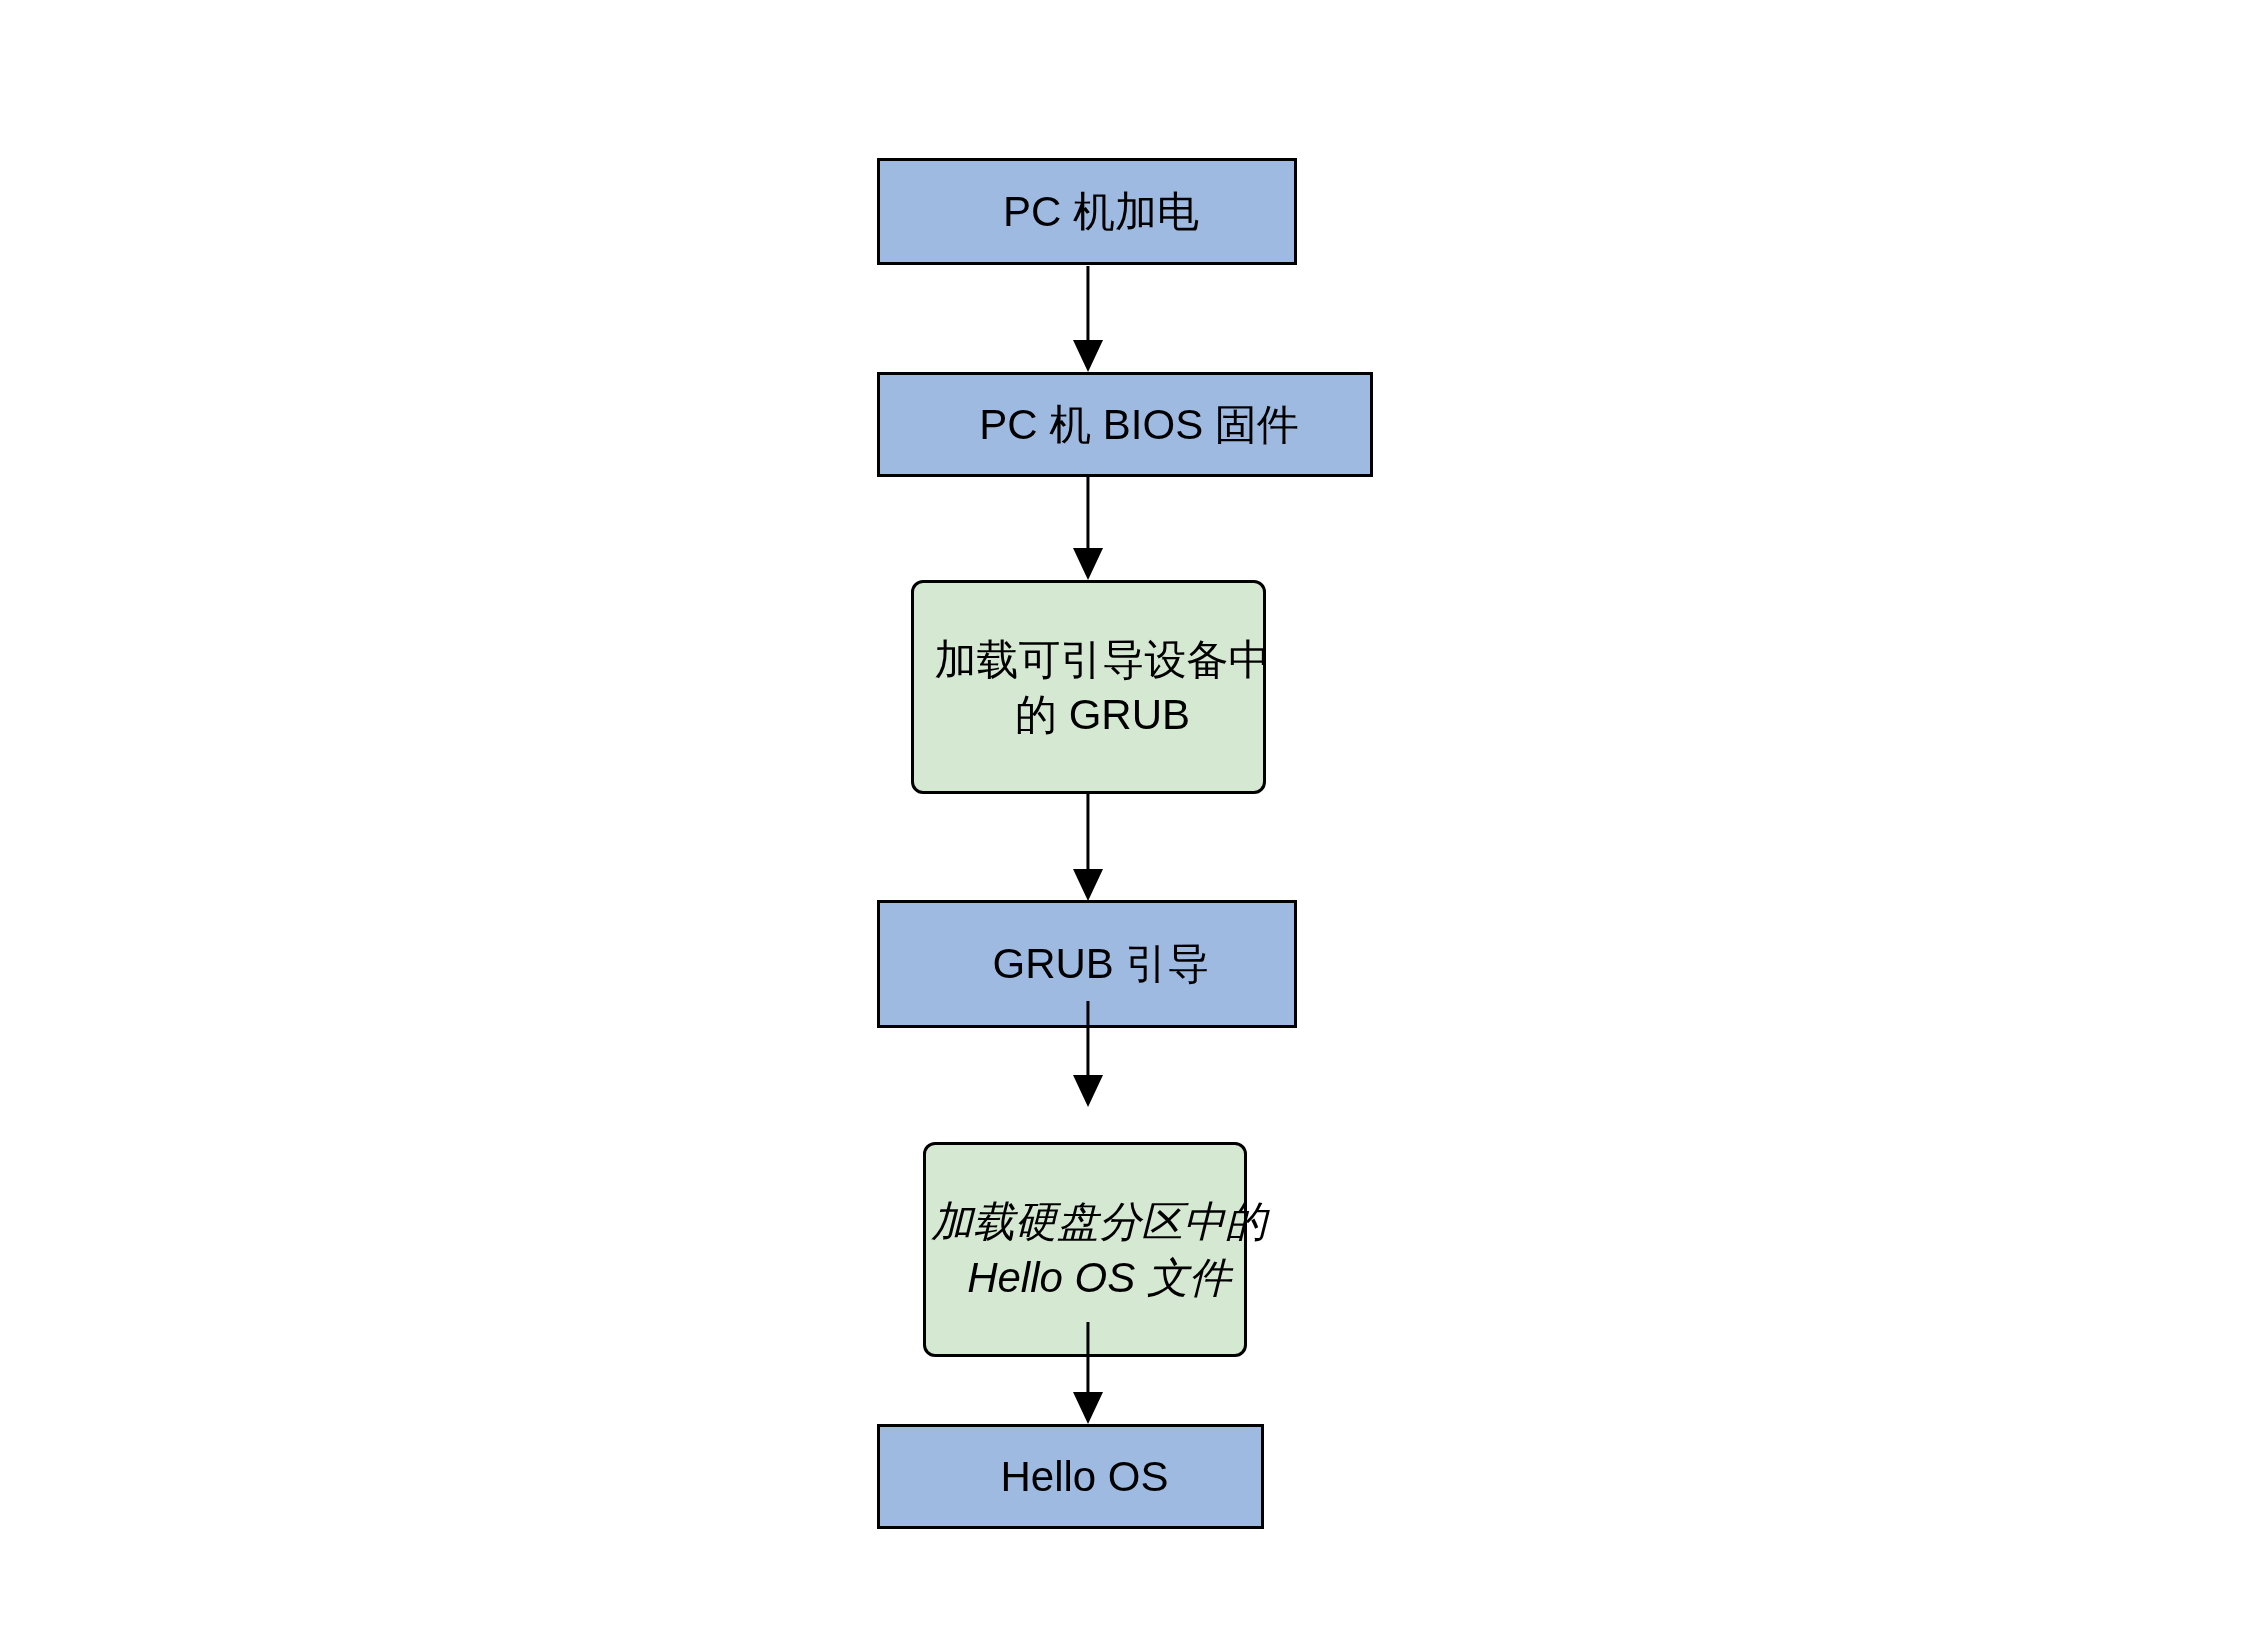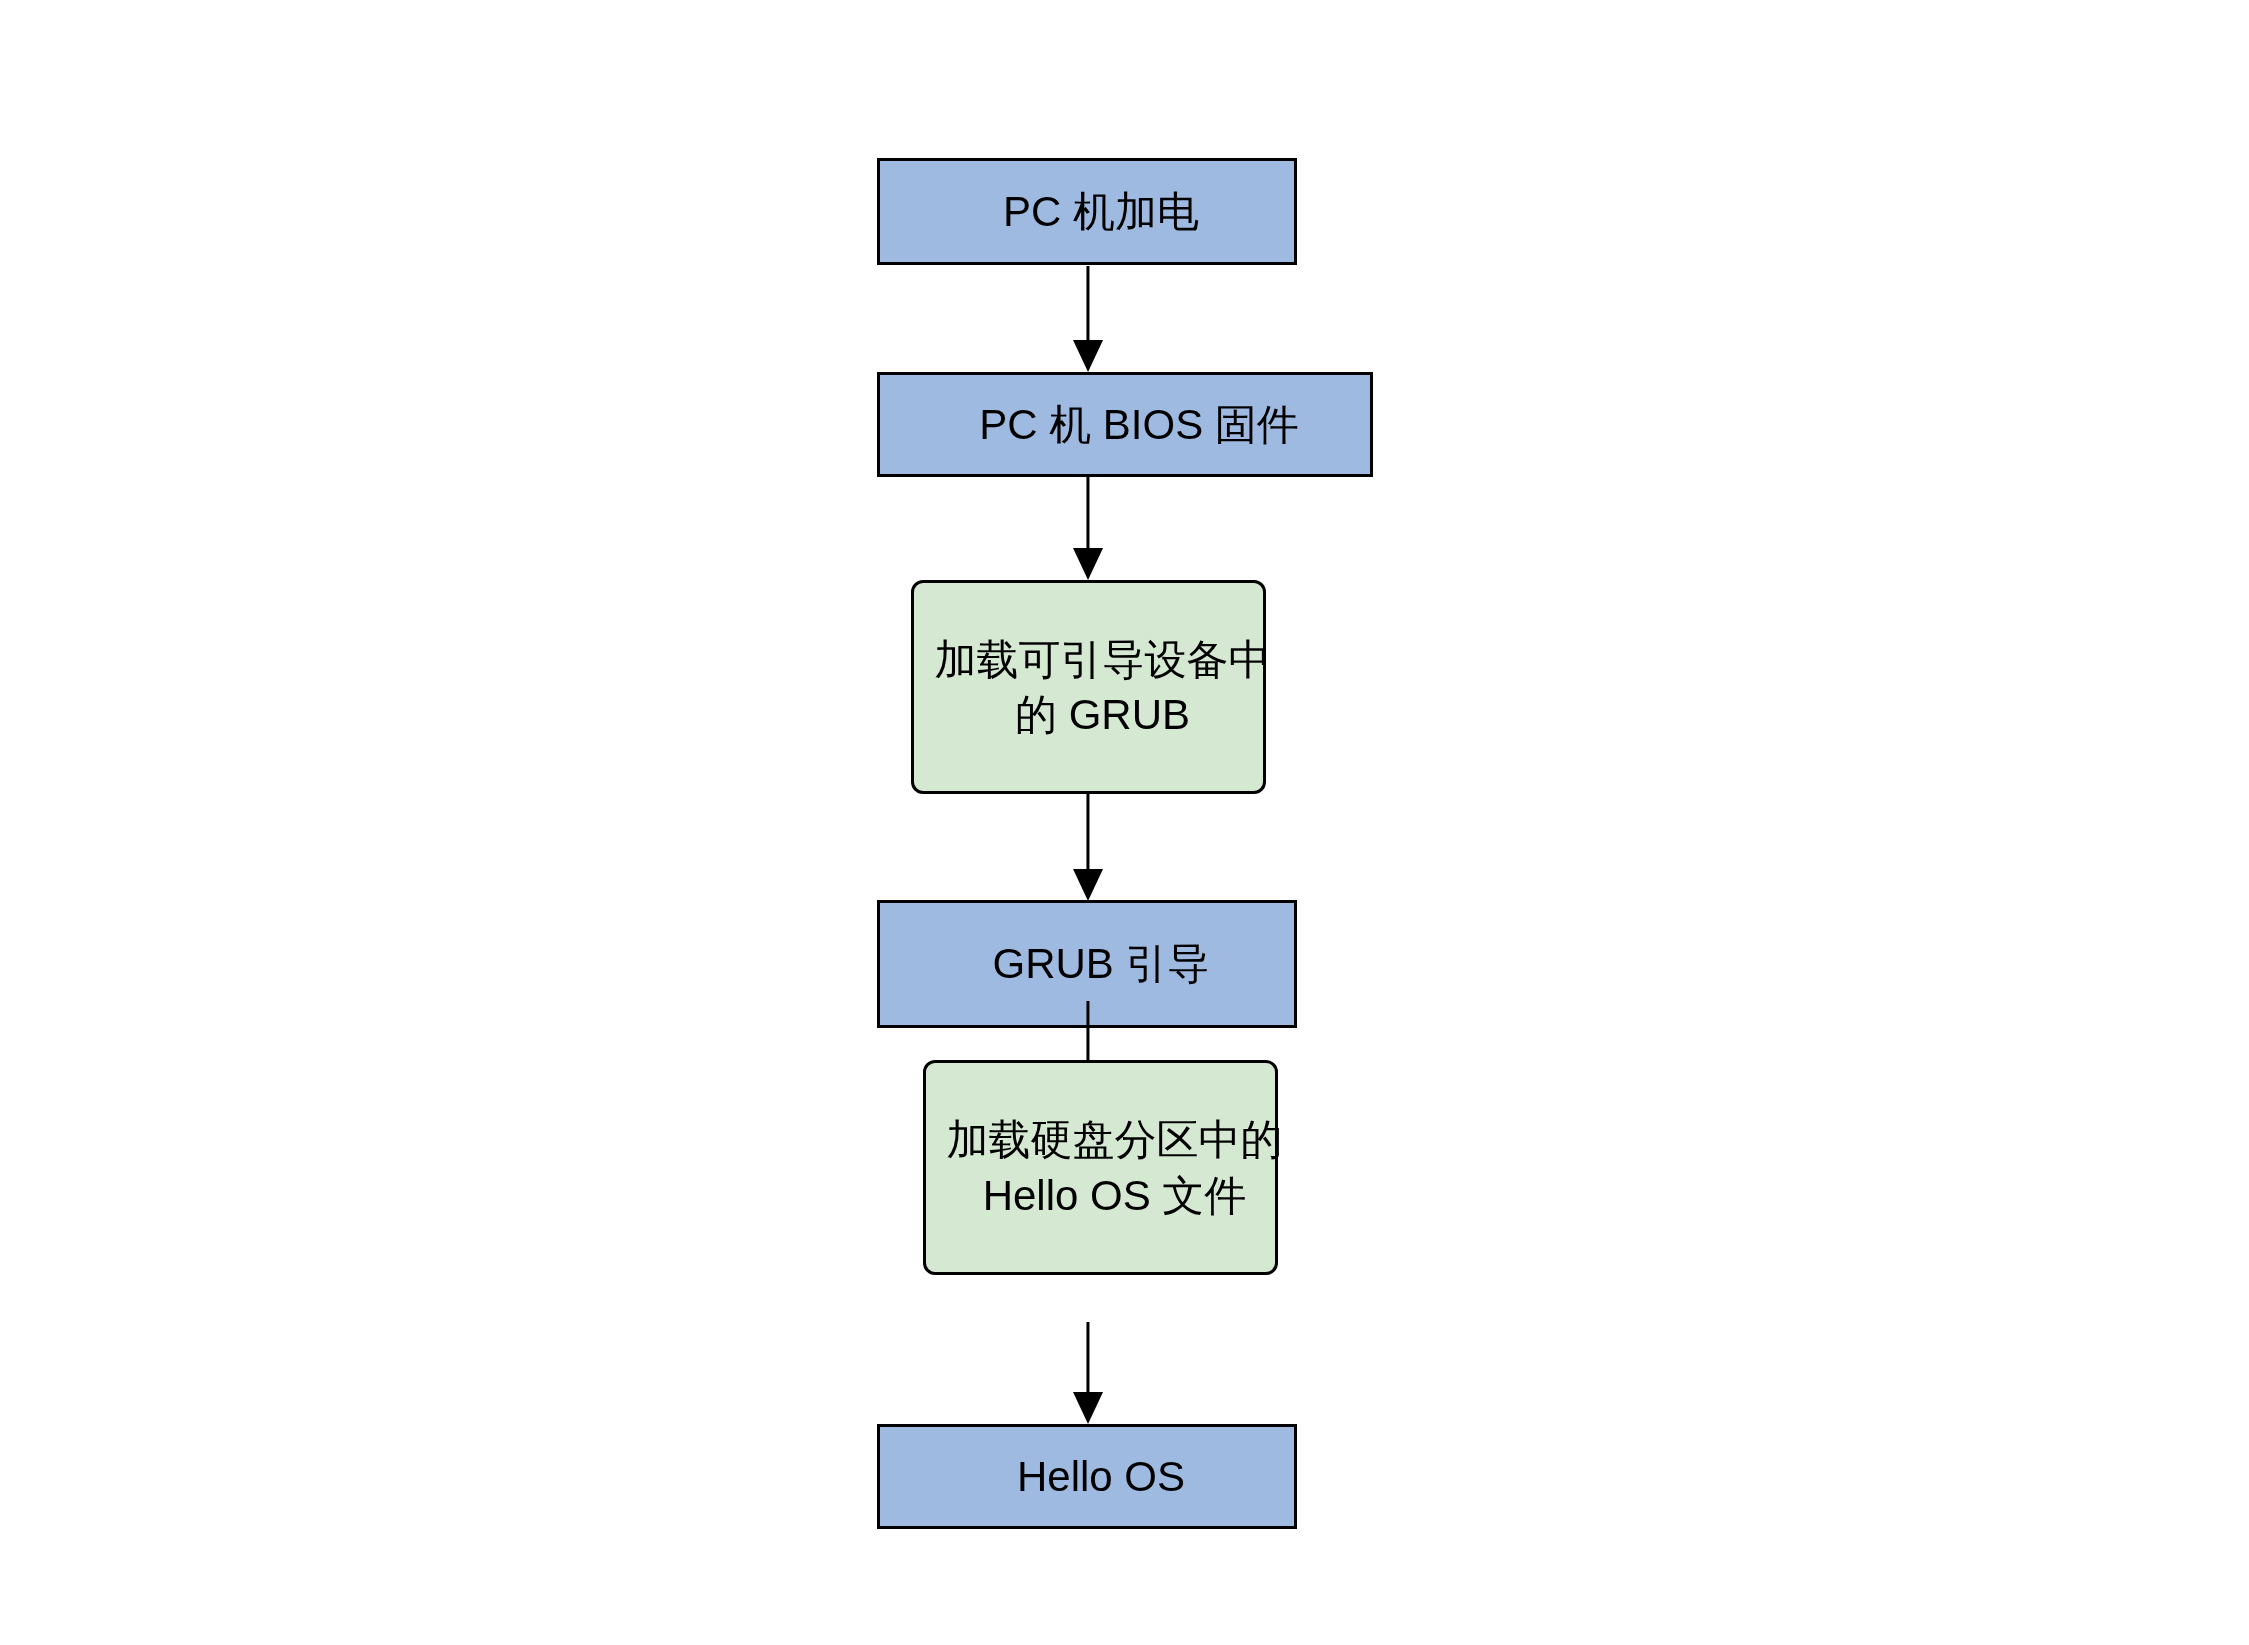--- a/index.html
+++ b/index.html
@@ -35,22 +35,22 @@
     padding-left: 28px;
   }
   .node .line { white-space: nowrap; }
   .node.blue  { background: var(--node-blue); }
   .node.green { background: var(--node-green); border-radius: 12px; }
 
   .node-1 { left: 877px; top: 158px;  width: 420px; height: 107px; }
   .node-2 { left: 877px; top: 372px;  width: 496px; height: 105px; }
   .node-3 { left: 911px; top: 580px; width: 355px; height: 214px; }
   .node-4 { left: 877px; top: 900px; width: 420px; height: 128px; }
-  .node-5 { left: 923px; top: 1060px; width: 355px; height: 215px; }
-  .node-6 { left: 877px; top: 1424px; width: 420px; height: 105px; }
+  .node-5 { left: 923px; top: 1142px; width: 324px; height: 215px; font-style: italic; }
+  .node-6 { left: 877px; top: 1424px; width: 387px; height: 105px; }
 
   .arrow { position: absolute; width: 33px; }
   .arrow .shaft {
     position: absolute;
     left: 50%; transform: translateX(-50%);
     top: 0; bottom: 28px;
     width: 3.1px;
     background: var(--arrow);
   }
   .arrow .arrowhead {

